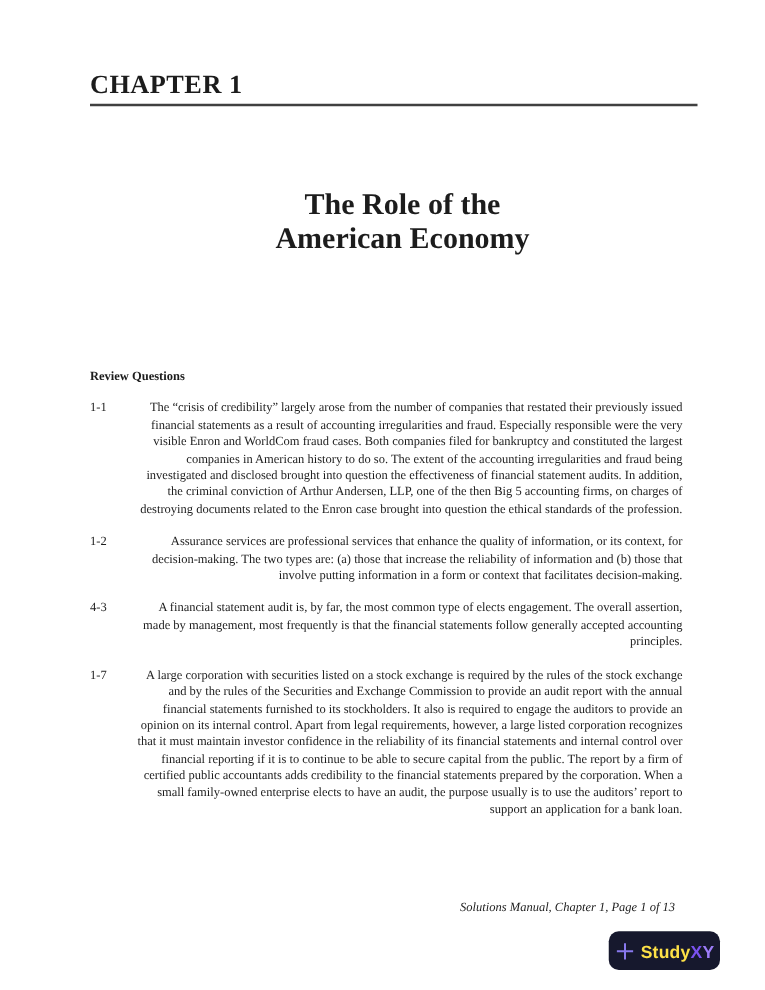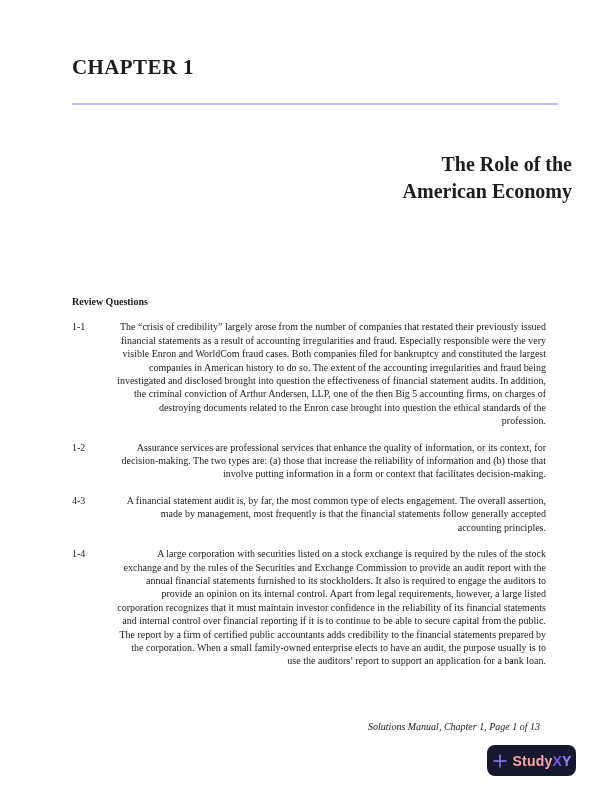--- a/index.html
+++ b/index.html
@@ -14,46 +14,45 @@
     background: #ffffff;
     color: #1c1c1c;
     overflow: hidden;
   }
   .chapter-heading {
     position: absolute;
     left: 72px; right: 54px; top: 55px;
     font-size: 21px;
     font-weight: bold;
     letter-spacing: 0.4px;
-    padding-bottom: 23px;
-    border-bottom: 2px solid #c4b5fd;
+    padding-bottom: 3px;
+    border-bottom: 2px solid #404040;
   }
   .doc-title {
     position: absolute;
     left: 72px; right: 40px; top: 151px;
-    text-align: right;
-    font-size: 20px;
+    text-align: center;
+    font-size: 24px;
     font-weight: bold;
     line-height: 27px;
   }
   .content {
     position: absolute;
     left: 72px; top: 295px;
     width: 474px;
     font-size: 10px;
     line-height: 13.4px;
   }
   .section-heading {
     font-weight: bold;
     margin-bottom: 12px;
   }
   .question-item {
     display: flex;
     margin-bottom: 13px;
-    gap: 13px;
   }
   .q-number {
     flex: 0 0 32px;
   }
   .q-text {
     flex: 1 1 auto;
     text-align: right;
   }
   .footer-line {
     position: absolute;
@@ -108,30 +107,30 @@
       <div class="q-number">1-2</div>
       <div class="q-text">Assurance services are professional services that enhance the quality of information, or its context, for decision-making.  The two types are: (a) those that increase the reliability of information and (b) those that involve putting information in a form or context that facilitates decision-making.</div>
     </div>
 
     <div class="question-item">
       <div class="q-number">4-3</div>
       <div class="q-text">A financial statement audit is, by far, the most common type of elects engagement.  The overall assertion, made by management, most frequently is that the financial statements follow generally accepted accounting principles.</div>
     </div>
 
     <div class="question-item">
-      <div class="q-number">1-4</div>
+      <div class="q-number">1-7</div>
       <div class="q-text">A large corporation with securities listed on a stock exchange is required by the rules of the stock exchange and by the rules of the Securities and Exchange Commission to provide an audit report with the annual financial statements furnished to its stockholders.  It also is required to engage the auditors to provide an opinion on its internal control.  Apart from legal requirements, however, a large listed corporation recognizes that it must maintain investor confidence in the reliability of its financial statements and internal control over financial reporting if it is to continue to be able to secure capital from the public.  The report by a firm of certified public accountants adds credibility to the financial statements prepared by the corporation.  When a small family-owned enterprise elects to have an audit, the purpose usually is to use the auditors’ report to support an application for a bank loan.</div>
     </div>
   </div>
 
   <div class="footer-line">Solutions Manual, Chapter 1, Page 1 of 13</div>
 
   <div class="brand-badge" id="brand-badge" style="background: rgb(22, 24, 45);">
     <span class="plus-icon">
       <svg viewBox="0 0 16 16" width="16" height="16">
         <line x1="8" y1="1.5" x2="8" y2="14.5" id="plus-v" stroke-width="1.6" stroke="#8878ee"></line>
         <line x1="1.5" y1="8" x2="14.5" y2="8" id="plus-h" stroke-width="1.6" stroke="#8878ee"></line>
       </svg>
     </span>
-    <span class="brand-text"><span id="brand-primary" style="color: #fca5a5;">Study</span><span id="brand-x" style="color: rgb(123, 82, 240);">X</span><span id="brand-y" style="color: rgb(157, 125, 248);">Y</span></span>
+    <span class="brand-text"><span id="brand-primary" style="color: #fde047;">Study</span><span id="brand-x" style="color: rgb(123, 82, 240);">X</span><span id="brand-y" style="color: rgb(157, 125, 248);">Y</span></span>
   </div>
 
 </div>
 
 </body></html>

